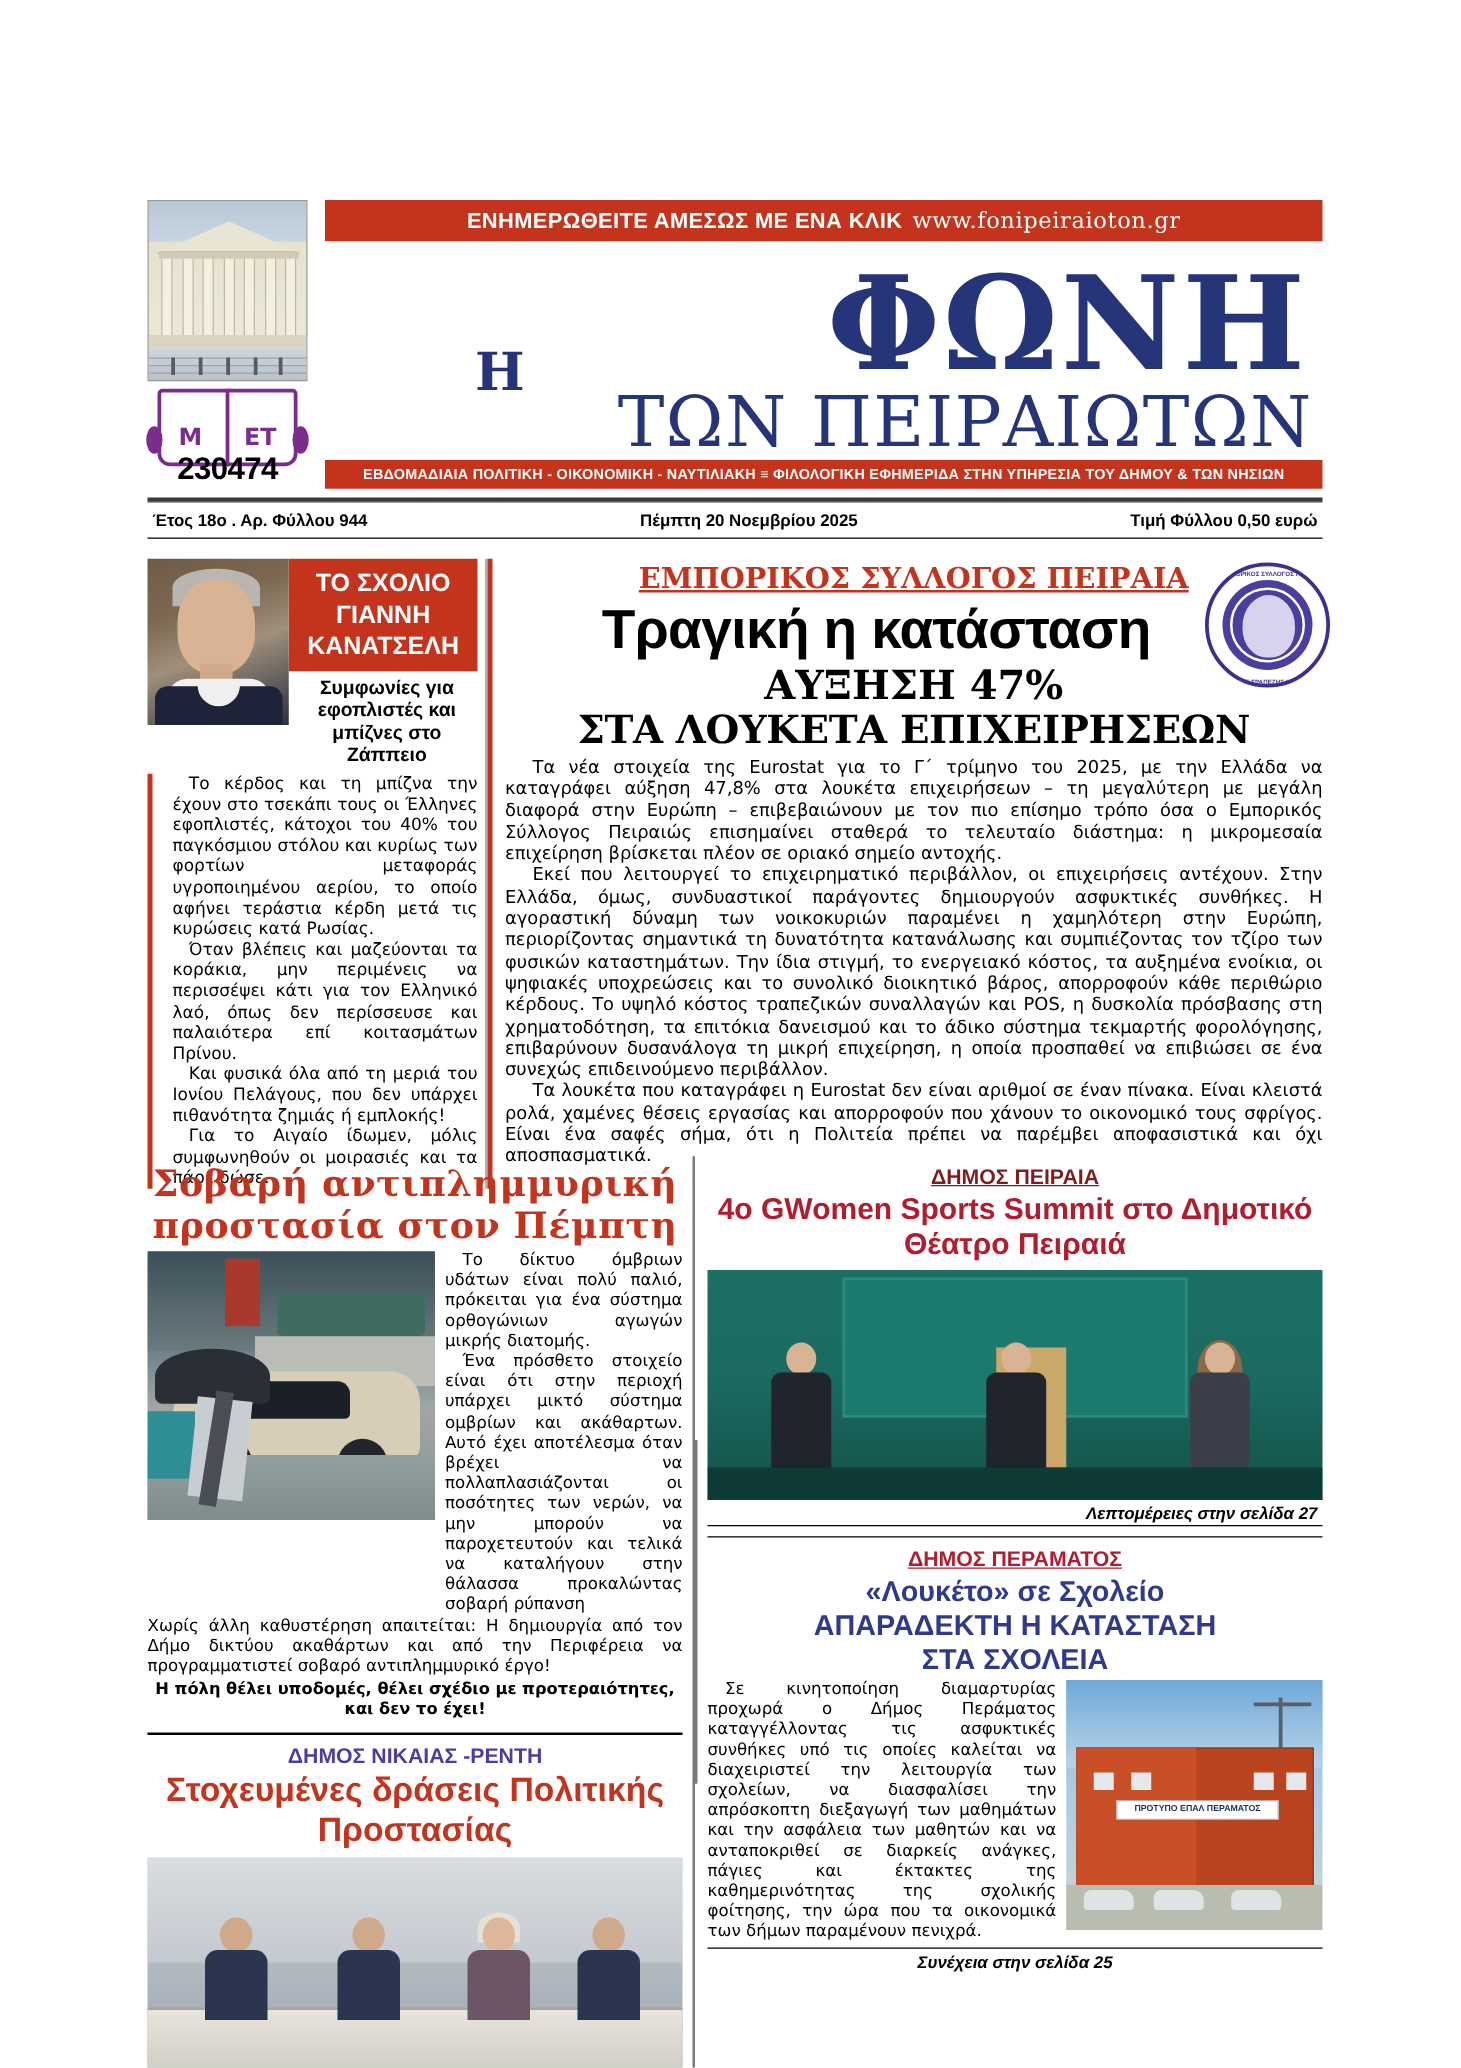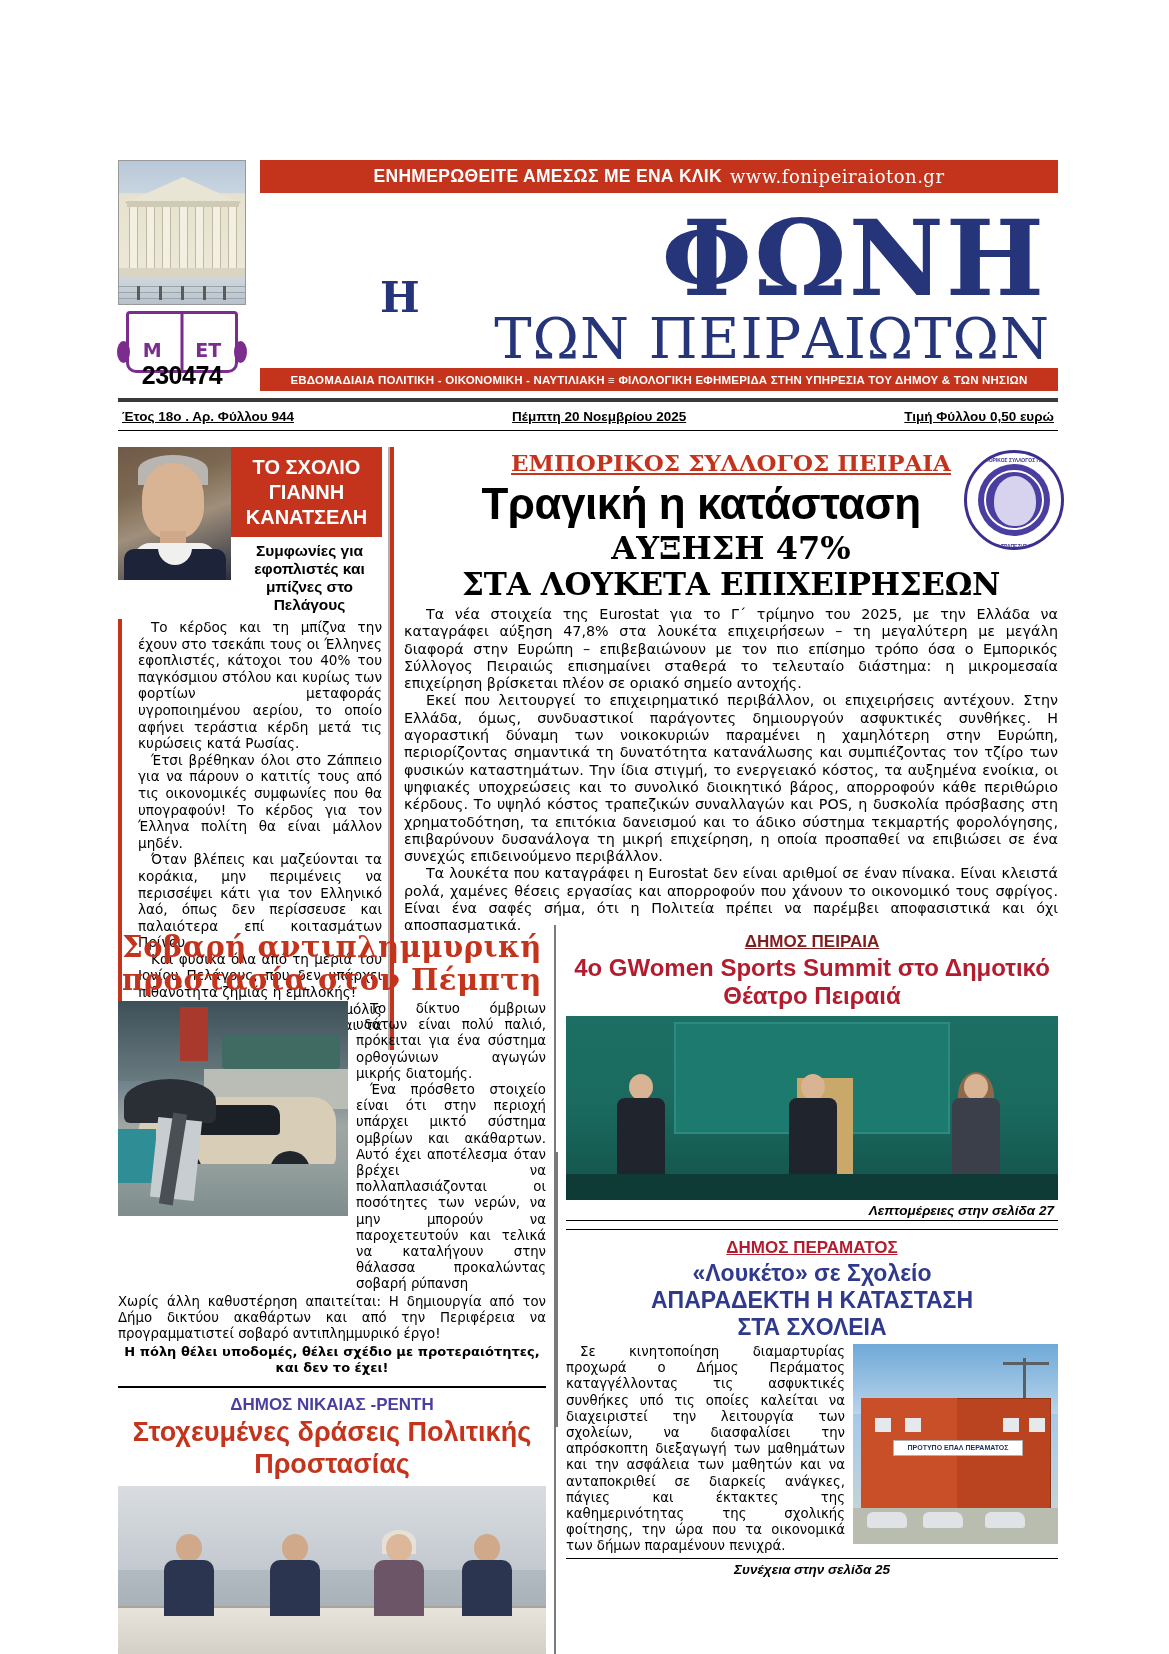--- a/index.html
+++ b/index.html
@@ -143,21 +143,20 @@
     white-space:nowrap;
   }
   .dbl-rule { border-top:3px solid #3a3a3a; border-bottom:1px solid #3a3a3a; height:4px; margin-top:3px; }
 
   .dateline {
     display:flex; justify-content:space-between; align-items:center;
     padding:7px 4px 6px 4px;
     font-family:"Liberation Sans", sans-serif;
     font-weight:bold; font-size:13.5px;
     border-bottom:1px solid #000;
-    text-decoration:underline;
   }
 
   
   .top-section {
     position:absolute; left:118px; top:447px; width:940px;
     display:flex;
   }
   .col-left {
     width:272px; flex:0 0 272px;
     border-right:2px solid #b1b1b1;
@@ -510,24 +509,23 @@
       <div class="sxolio-head">
         <div class="sxolio-photo">
           <div class="sx-hair"></div>
             <div class="sx-face"></div>
           <div class="sx-neck"></div>
             <div class="sx-shirt"></div>
             <div class="sx-sweater"></div>
         </div>
         <div class="sxolio-title">ΤΟ ΣΧΟΛΙΟ ΓΙΑΝΝΗ ΚΑΝΑΤΣΕΛΗ</div>
       </div>
-      <div class="sxolio-sub">Συμφωνίες για εφοπλιστές και μπίζνες στο Πελάγους</div>
+      <div class="sxolio-sub">Συμφωνίες για εφοπλιστές και μπίζνες στο Ζάππειο</div>
       <div class="sxolio-body">
         <p>Το κέρδος και τη μπίζνα την έχουν στο τσεκάπι τους οι Έλληνες εφοπλιστές, κάτοχοι του 40% του παγκόσμιου στόλου και κυρίως των φορτίων μεταφοράς υγροποιημένου αερίου, το οποίο αφήνει τεράστια κέρδη μετά τις κυρώσεις κατά Ρωσίας.</p>
-        <p>Έτσι βρέθηκαν όλοι στο Ζάππειο για να πάρουν ο κατιτίς τους από τις οικονομικές συμφωνίες που θα υπογραφούν! Το κέρδος για τον Έλληνα πολίτη θα είναι μάλλον μηδέν.</p>
         <p>Όταν βλέπεις και μαζεύονται τα κοράκια, μην περιμένεις να περισσέψει κάτι για τον Ελληνικό λαό, όπως δεν περίσσευσε και παλαιότερα επί κοιτασμάτων Πρίνου.</p>
         <p>Και φυσικά όλα από τη μεριά του Ιονίου Πελάγους, που δεν υπάρχει πιθανότητα ζημιάς ή εμπλοκής!</p>
         <p>Για το Αιγαίο ίδωμεν, μόλις συμφωνηθούν οι μοιρασιές και τα πάρε δώσε.</p>
       </div>
     </div>
 
     <div class="col-main">
       <div class="kicker">ΕΜΠΟΡΙΚΟΣ ΣΥΛΛΟΓΟΣ ΠΕΙΡΑΙΑ</div>
       <div class="main-head-row">
         <div class="main-headline">Τραγική η κατάσταση</div>

